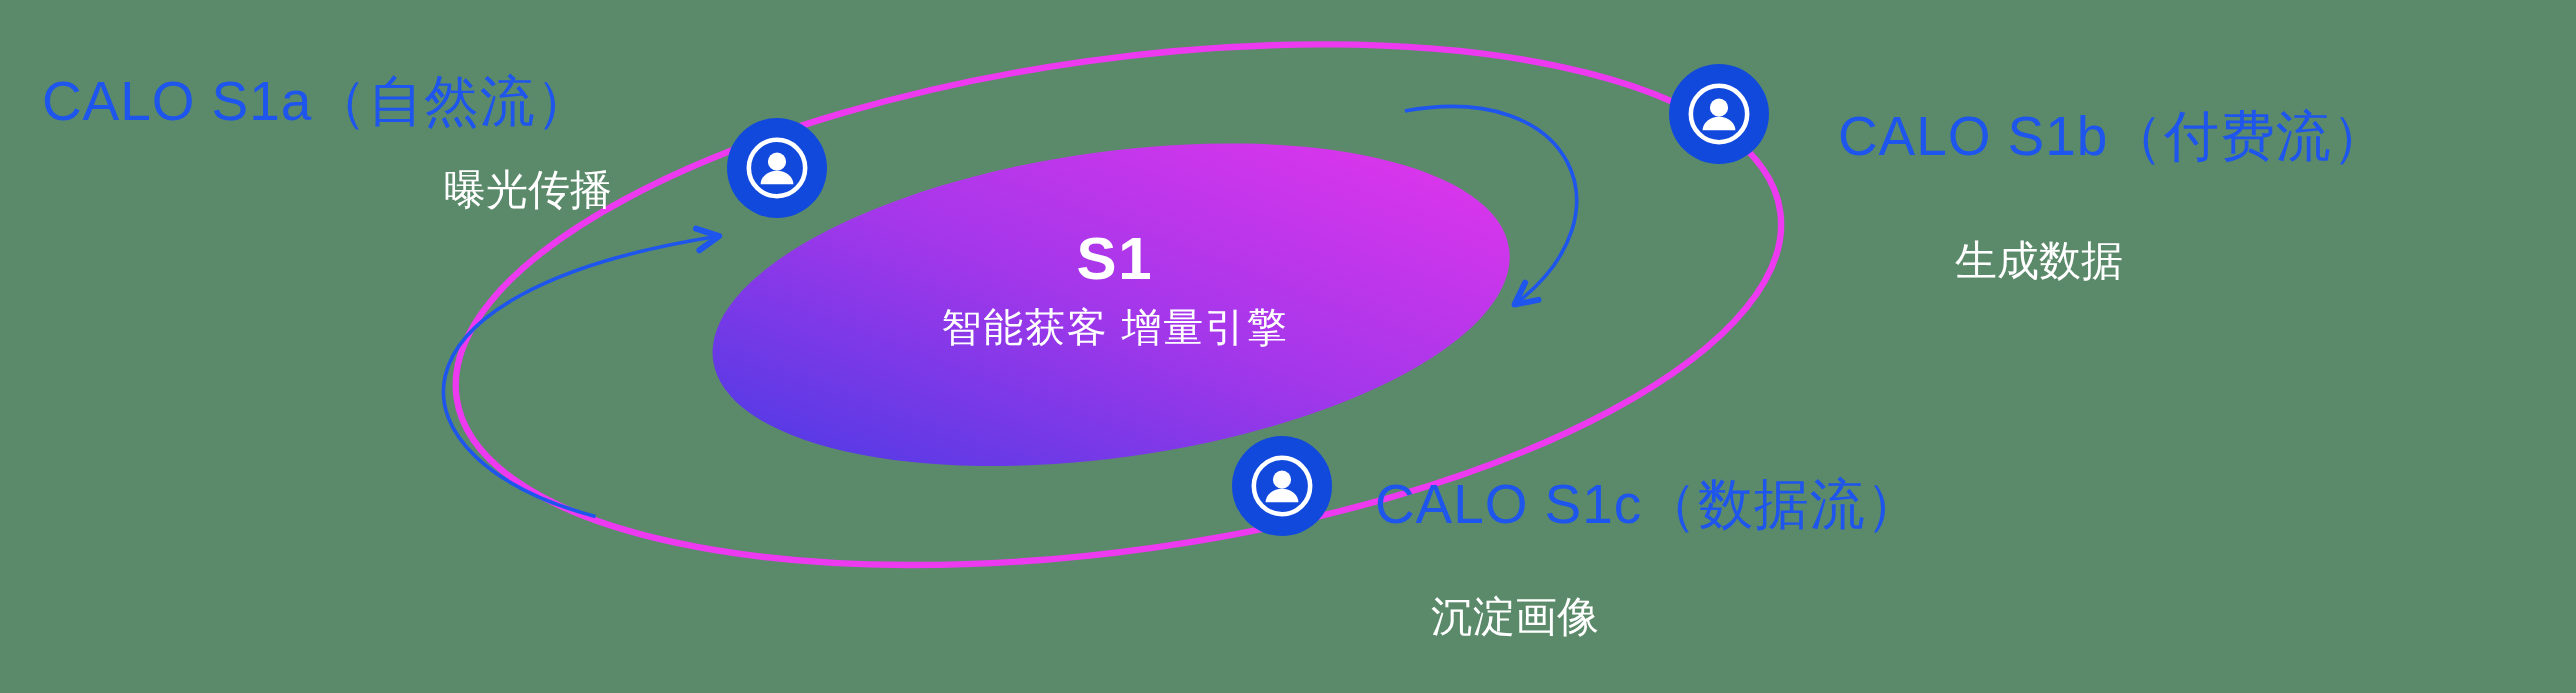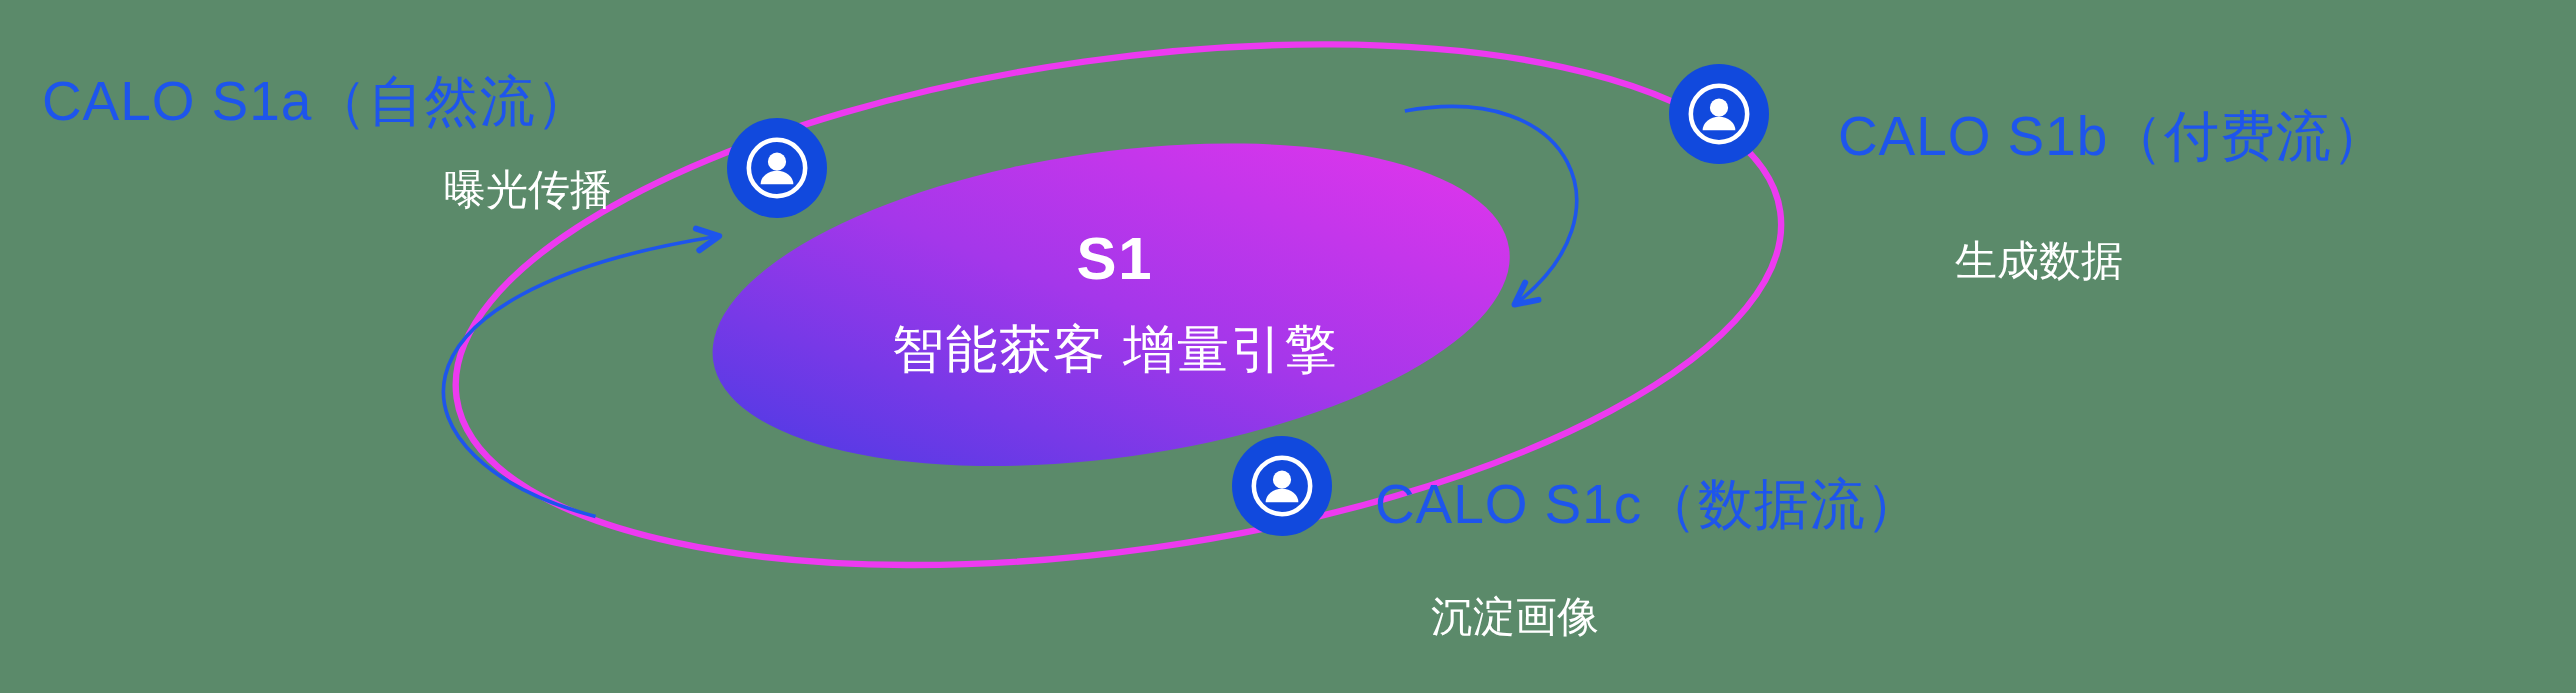--- a/index.html
+++ b/index.html
@@ -66,23 +66,23 @@
     width: 556px;
     text-align: center;
     color: var(--label-white, #ffffff);
   }
   .core-title {
     font-size: 60px;
     font-weight: 600;
     letter-spacing: 1.8px;
   }
   .core-sub {
-    font-size: 52px;
+    font-size: 40px;
     font-weight: 500;
-    margin-top: 22px;
+    margin-top: 7px;
     letter-spacing: 1.8px;
   }
   
   .title-s1a { left: 42px;   top: 36px; margin-top: 29px;  }
   .sub-s1a   { left: 444px;  top: 162px; }
   .title-s1b { left: 1826px; top: 100px; margin-left: 12px;  }
   .sub-s1b   { left: 1955px; top: 191px; margin-top: 42px; }
   .title-s1c { left: 1375px; top: 468px; }
   .sub-s1c   { left: 1431px; top: 589px; text-align: center; }
   .icon-s1a  { left: 727px;  top: 118px; }

